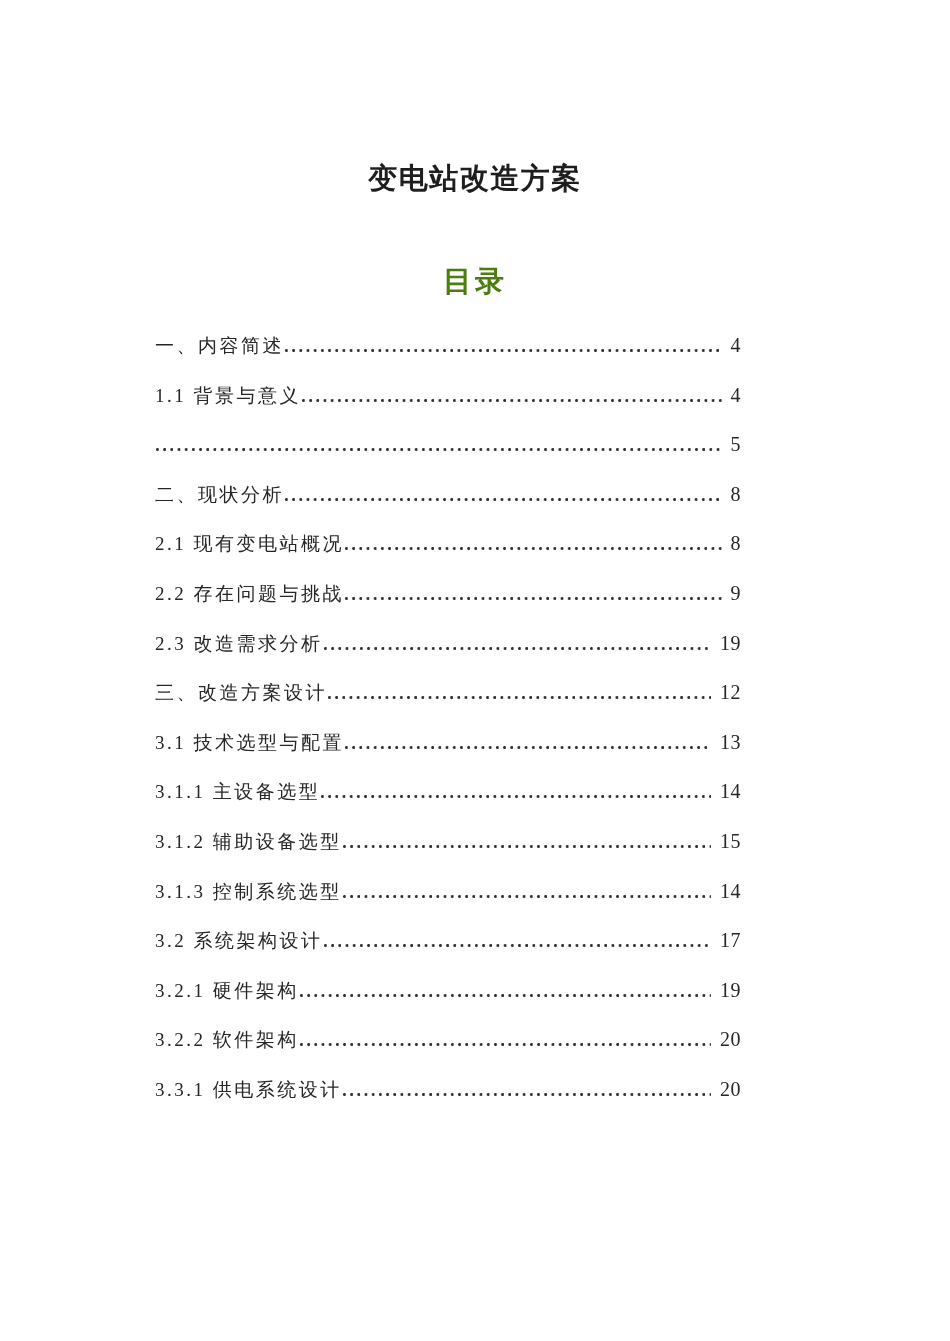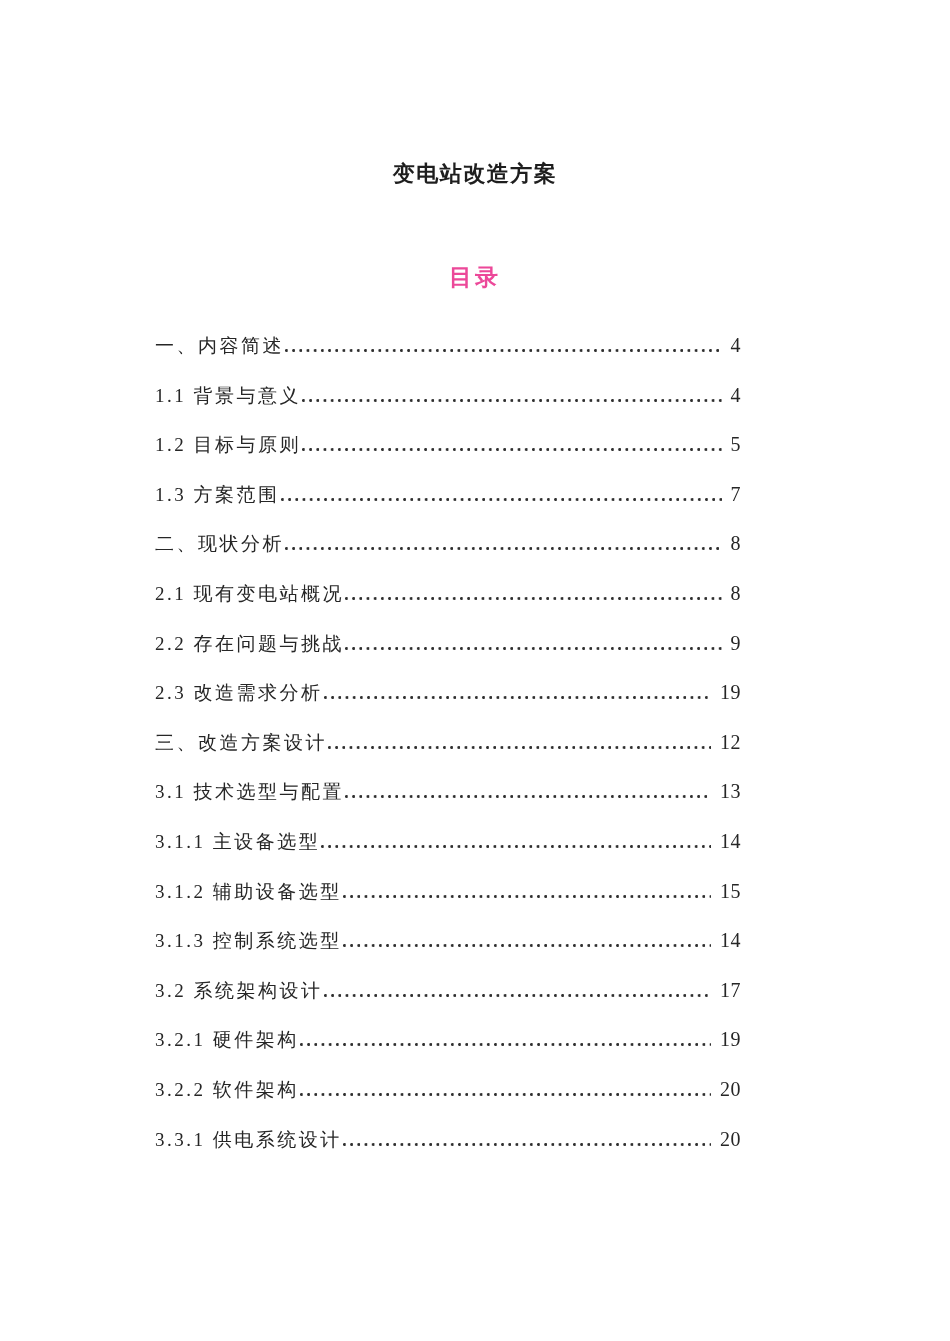--- a/index.html
+++ b/index.html
@@ -20,37 +20,37 @@
     inset: 0;
     background: #ffffff;
   }
   .doc-title {
     position: absolute;
     top: 159px;
     left: 0;
     width: 950px;
     margin: 0;
     text-align: center;
-    font-size: 22px;
+    font-size: 29px;
     font-weight: bold;
     letter-spacing: 1.5px;
     color: #1e1e1e;
   }
   .toc-heading {
     position: absolute;
     top: 262px;
     left: 0;
     width: 950px;
     margin: 0;
     text-align: center;
     font-family: "Liberation Sans", "DejaVu Sans", sans-serif;
-    font-size: 23px;
+    font-size: 29px;
     font-weight: bold;
     letter-spacing: 3px;
-    color: #ec4899;
+    color: #4d7c0f;
   }
   .toc {
     position: absolute;
     top: 321px;
     left: 155px;
     width: 586px;
   }
   .toc-row {
     display: flex;
     align-items: baseline;
@@ -95,30 +95,24 @@
     <span class="toc-page">4</span>
   </div>
 
   <div class="toc-row">
     <span class="toc-label">1.1 背景与意义</span>
     <span class="toc-dots"></span>
     <span class="toc-page">4</span>
   </div>
 
   <div class="toc-row">
-    <span class="toc-label">1.2 目标与原则</span>
     <span class="toc-dots"></span>
     <span class="toc-page">5</span>
   </div>
 
-  <div class="toc-row">
-    <span class="toc-label">1.3 方案范围</span>
-    <span class="toc-dots"></span>
-    <span class="toc-page">7</span>
-  </div>
 
   <div class="toc-row">
     <span class="toc-label">二、现状分析</span>
     <span class="toc-dots"></span>
     <span class="toc-page">8</span>
   </div>
 
   <div class="toc-row">
     <span class="toc-label">2.1 现有变电站概况</span>
     <span class="toc-dots"></span>

